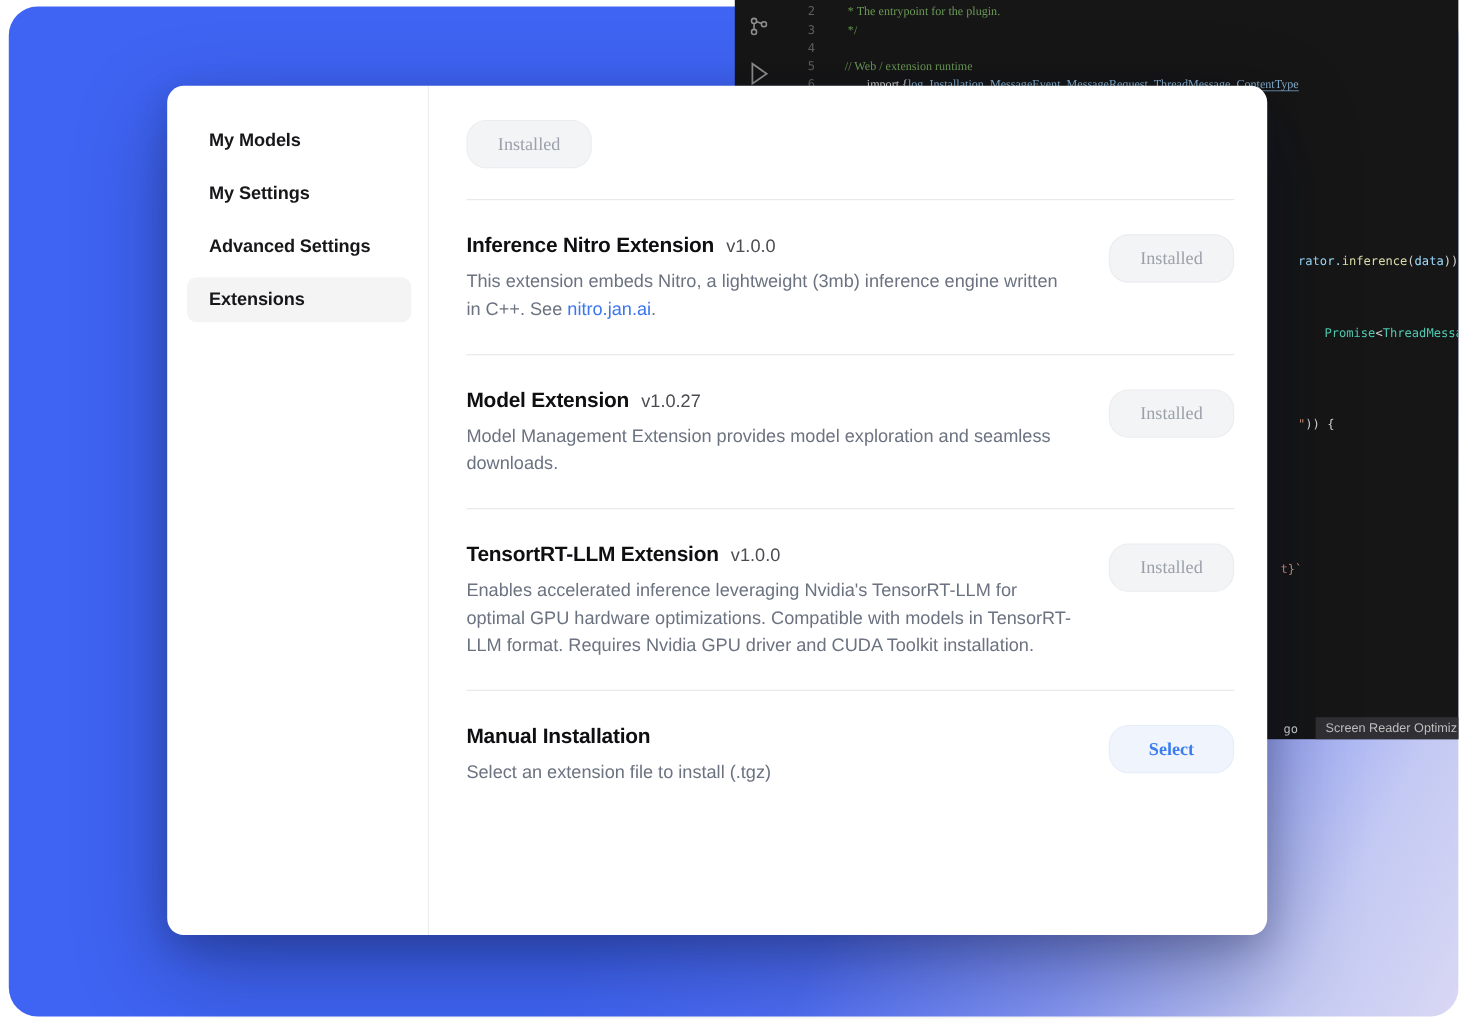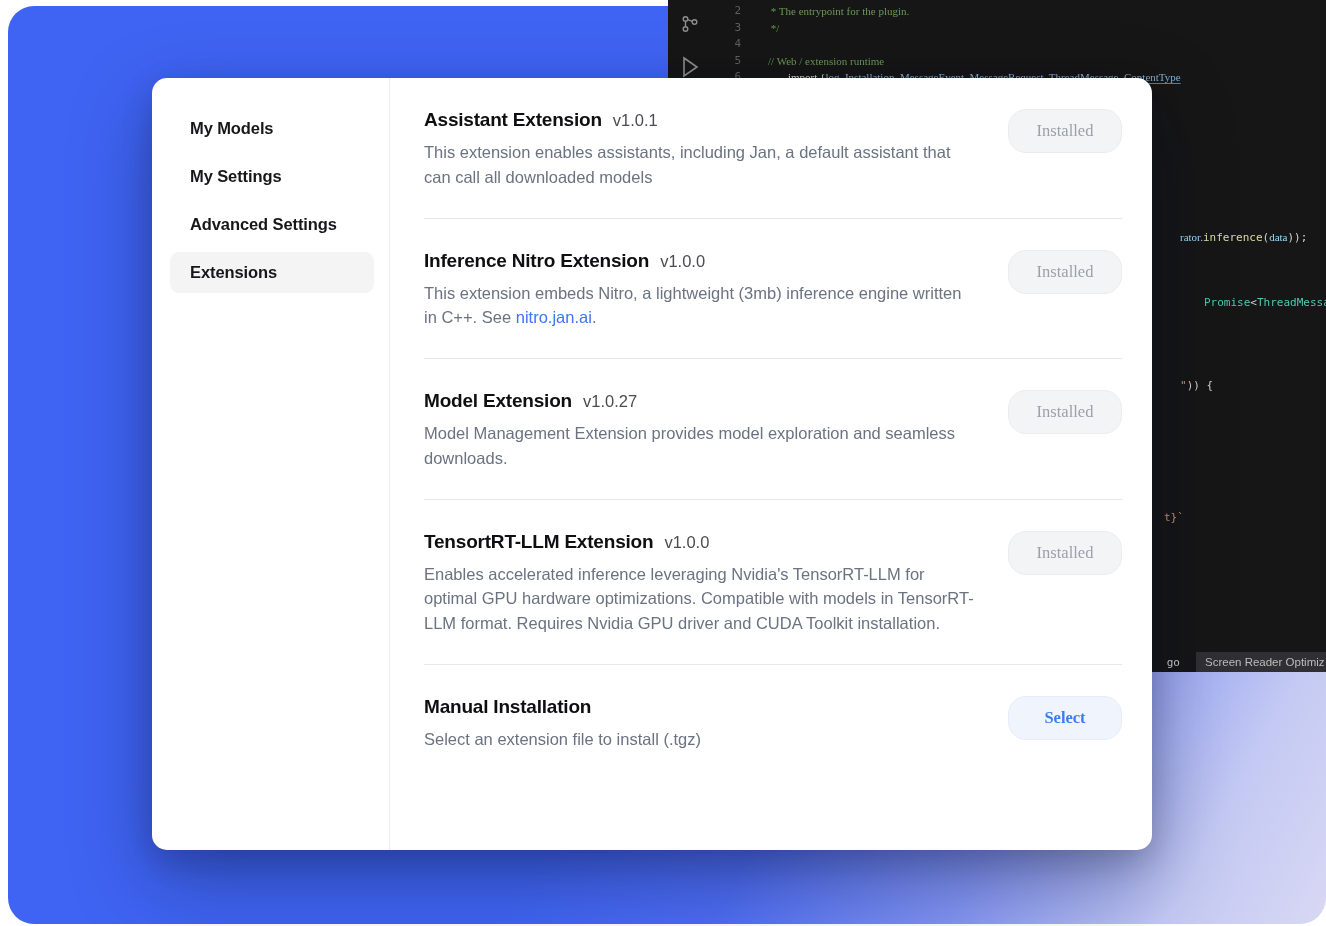--- a/index.html
+++ b/index.html
@@ -21,21 +21,21 @@
   }
   .gutter-icons { position:absolute; left:10px; top:14px; display:flex; flex-direction:column; gap:20px; align-items:center; }
   .gutter-icons svg { display:block; }
   .code { position:absolute; left:0; top:3px; right:0; }
   .code-line { display:flex; height:16.5px; line-height:16.5px; white-space:pre; }
   .ln { flex:none; width:73px; text-align:right; color:#5f5f5f; }
   .ct { padding-left:27px; white-space:pre; overflow:hidden;font-family:Liberation Serif, serif; }
   .c-comment { color:#6a9955; }
   .kw { color:#d4d4d4;margin-left:20px; }
   .ident { color:#82aed0; text-decoration:underline; text-underline-offset:2px; text-decoration-color:#5d7f9c;text-align:center; }
-  .c-blue   { color:#9cdcfe;font-family:Liberation Serif, serif; }
+  .c-blue   { color:#9cdcfe; }
   .c-yellow { color:#dcdcaa; }
   .c-green  { color:#4ec9b0; }
   .c-orange { color:#ce9178; }
   .c-light  { color:#d4d4d4; }
   .fragment { position:absolute; white-space:pre; }
   .frag-1 { left:512px; top:231px; }
   .frag-2 { left:536px; top:296px; }
   .frag-3 { left:512px; top:379px; }
   .frag-4 { left:496px; top:511px; }
   .statusbar { position:absolute; left:0; bottom:0; width:100%; height:20px; display:flex; align-items:center; justify-content:flex-end; }
@@ -115,27 +115,20 @@
   <aside class="sidebar">
     <div class="nav-item">My Models</div>
     <div class="nav-item">My Settings</div>
     <div class="nav-item">Advanced Settings</div>
     <div class="nav-item active">Extensions</div>
   </aside>
 
   <main class="content">
 
     <section class="ext-row">
-      <div class="ext-info">
-        <div class="title-line">
-          <span class="ext-name">Assistant Extension</span>
-          <span class="ext-version">v1.0.1</span>
-        </div>
-        <p class="ext-desc">This extension enables assistants, including Jan, a default assistant that can call all downloaded models</p>
-      </div>
       <button class="btn">Installed</button>
     </section>
 
     <section class="ext-row">
       <div class="ext-info">
         <div class="title-line">
           <span class="ext-name">Inference Nitro Extension</span>
           <span class="ext-version">v1.0.0</span>
         </div>
         <p class="ext-desc"><span>This extension embeds Nitro, a lightweight (3mb) inference engine written in C++. See </span><a class="ext-link">nitro.jan.ai</a><span>.</span></p>

